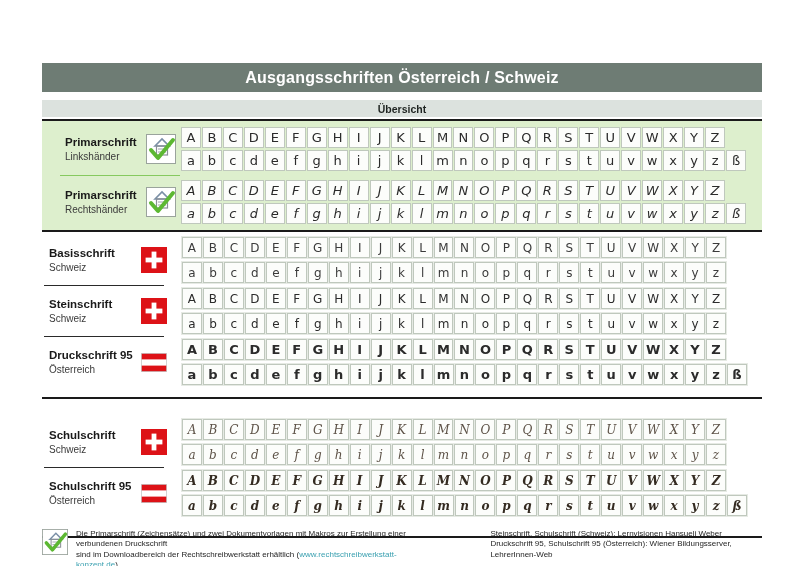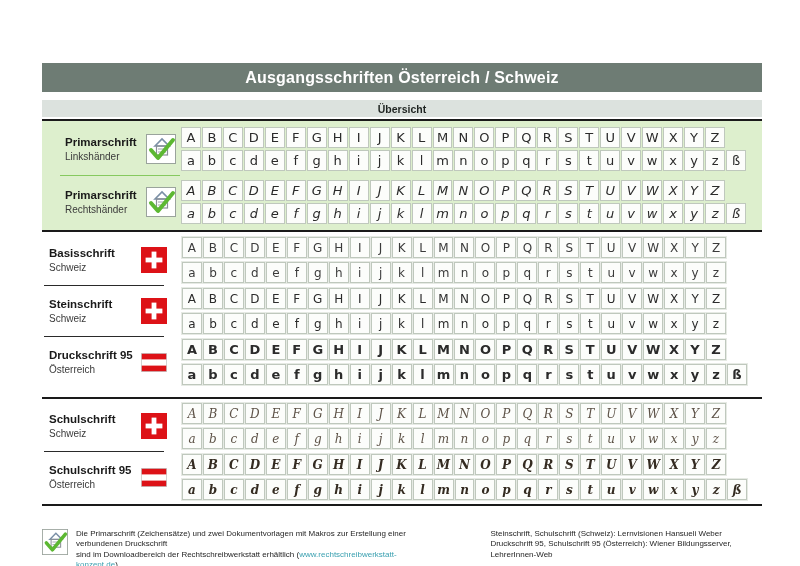--- a/index.html
+++ b/index.html
@@ -7,21 +7,21 @@
         font-family:"Liberation Sans",sans-serif;color:#222;}
   .content{position:absolute;left:42px;top:63px;width:720px;}
   .title-bar{height:29px;background:#6e7c74;display:flex;align-items:center;justify-content:center;}
   .title-bar span{color:#fff;font-size:16px;font-weight:bold;letter-spacing:0.2px;}
   .subtitle-bar{height:17px;margin-top:8px;background:#dce2de;display:flex;align-items:center;justify-content:center;}
   .subtitle-bar span{color:#1f2421;font-size:10.5px;font-weight:bold;}
 
   .section{width:720px;box-sizing:border-box;}
   .section-primar{margin-top:2px;background:#ddefcd;border-top:2px solid #1a1a1a;border-bottom:2px solid #1a1a1a;padding:2px 16px;}
   .section-print{padding:3px 0 10px 0;background:#fff;}
-  .section-cursive{border-top:2px solid #1a1a1a;border-bottom:2px solid #1a1a1a;padding:2px 0;background:#fff;}
+  .section-cursive{border-top:2px solid #1a1a1a;border-bottom:2px solid #1a1a1a;padding:18px 0;background:#fff;}
 
   .script-row{display:flex;align-items:center;height:50px;}
   .section-primar .script-row{height:52px;}
   .row-sep{height:1px;width:120px;background:#2a2a2a;margin:0 0 0 2px;}
   .section-primar .row-sep{background:#86c95f;}
 
   .row-label{width:92px;padding-left:7px;box-sizing:content-box;}
   .row-name{font-size:11.5px;font-weight:bold;color:#1a1a1a;line-height:1.15;}
   .row-sub{font-size:10px;color:#3a3a3a;margin-top:1px;}
   .row-icon{width:40px;display:flex;align-items:center;}

